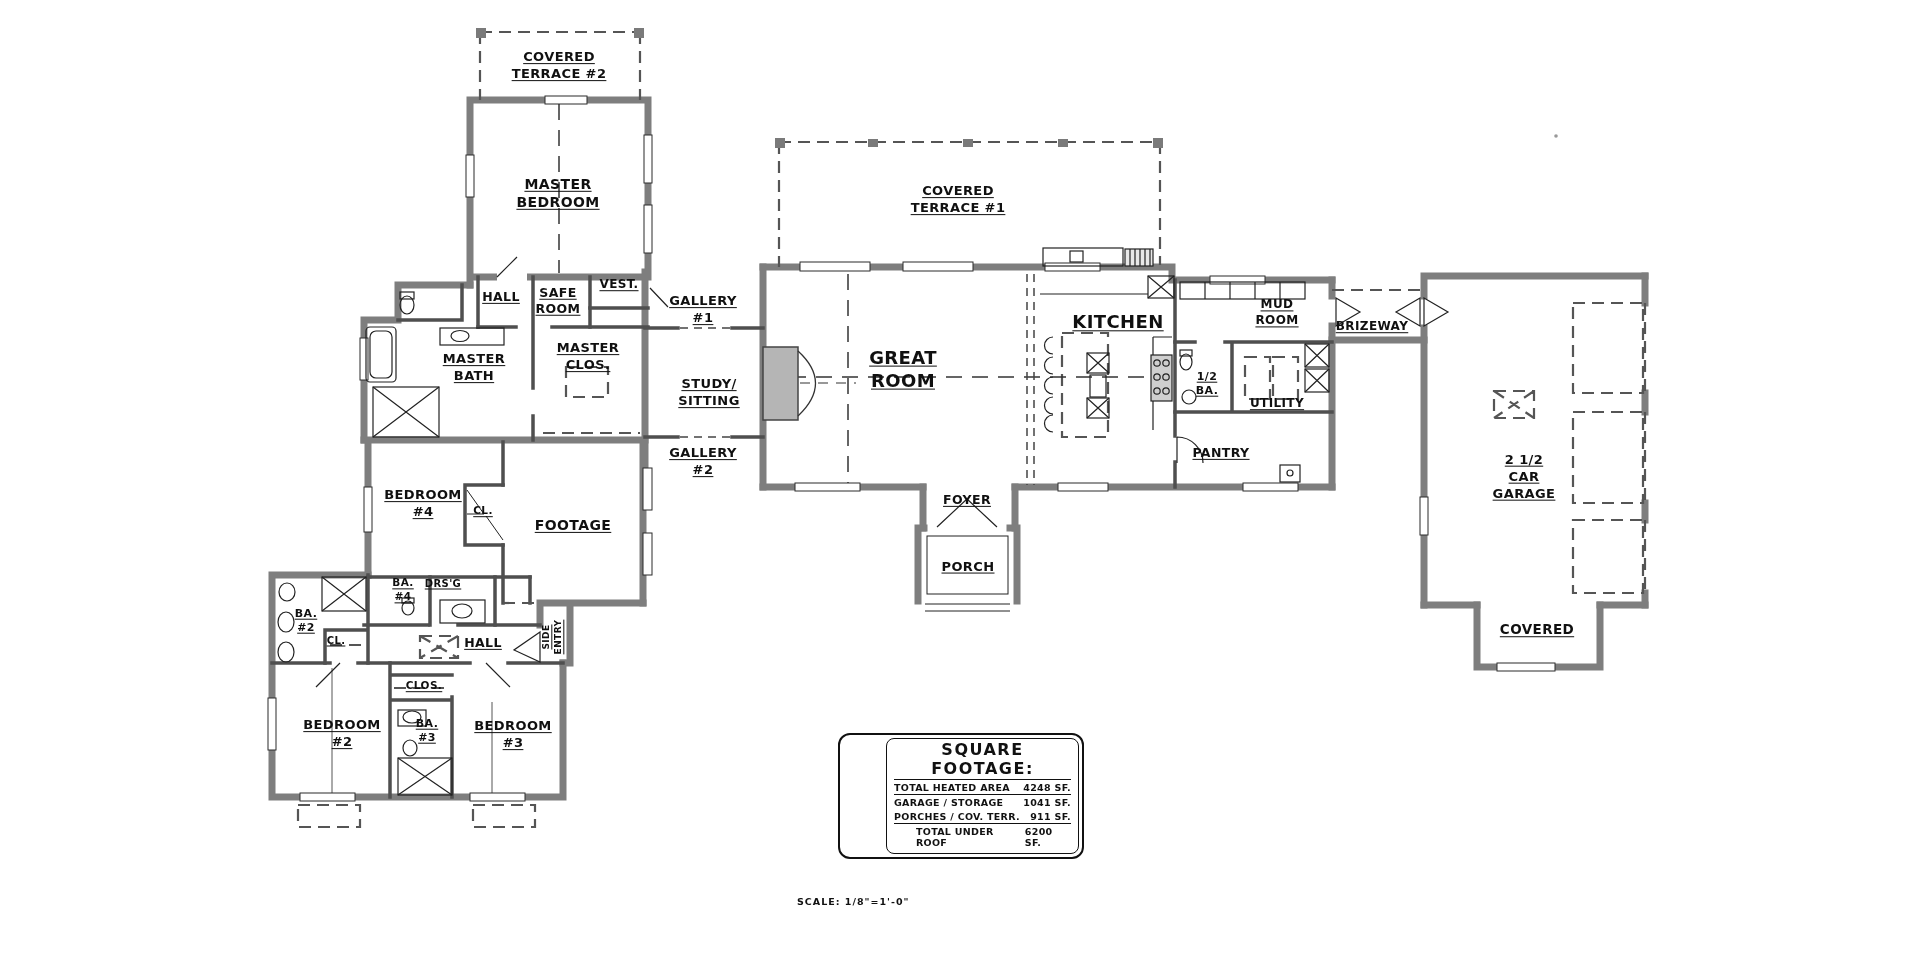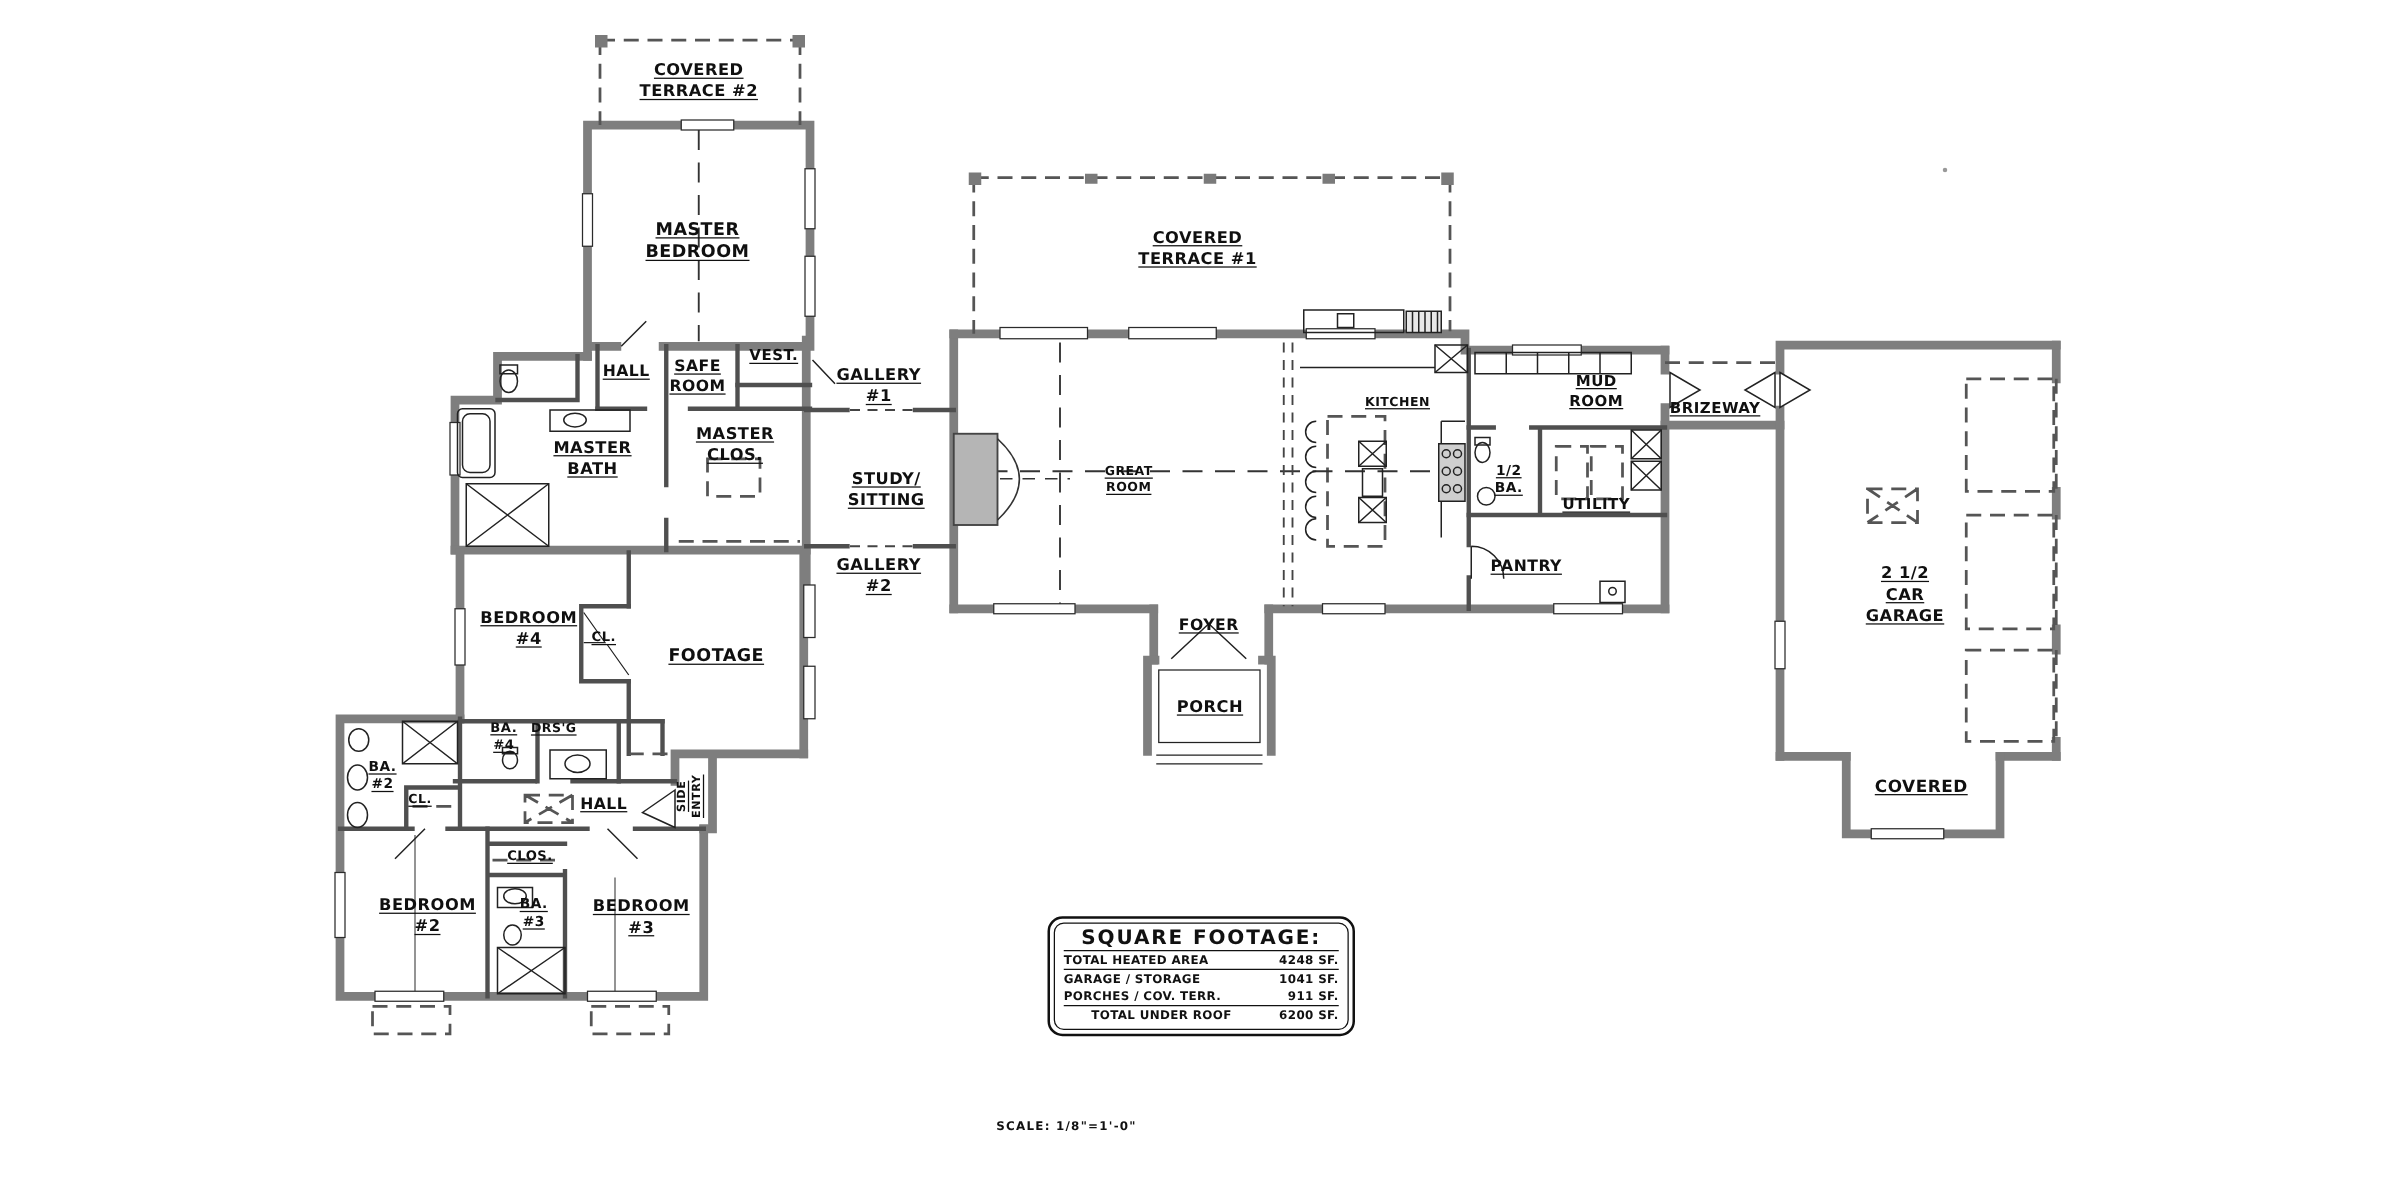--- a/index.html
+++ b/index.html
@@ -6,21 +6,21 @@
   #sheet{position:relative;width:1728px;height:960px;background:#fff;overflow:hidden;
          font-family:"DejaVu Sans",sans-serif;color:#111;}
   #plan-svg{position:absolute;left:0;top:0;}
   .lbl{position:absolute;transform:translate(-50%,-50%);font-weight:bold;
        text-decoration:underline;text-underline-offset:2px;white-space:pre-line;
        text-align:center;line-height:1.3;letter-spacing:.4px;color:#101010;}
   .lbl.rot{transform:translate(-50%,-50%) rotate(-90deg);}
   
   .sqft{position:absolute;left:838px;top:733px;width:236px;border:2px solid #111;
         border-radius:12px;padding:3px;background:#fff;}
-  .sqft-inner{border:1.6px solid #111;border-radius:8px;padding:1px 7px 4px 7px;}
+  .sqft-inner{border:1.6px solid #111;border-radius:8px;padding:1px 7px 4px 7px;margin-left:43px;}
   .sqft-title{font-size:16px;font-weight:bold;letter-spacing:1.5px;text-align:center;
               border-bottom:1.6px solid #111;padding-bottom:1px;}
   .sqft-row{display:flex;justify-content:space-between;font-size:9.5px;font-weight:bold;
             letter-spacing:.3px;padding:1.5px 0;}
   .sqft-row.rule{border-bottom:1.4px solid #111;}
   .sqft-row.total .r-label{margin-left:22px;}
   
   .title-block{position:absolute;left:797px;top:891px;}
   .sheet-title{font-size:21px;font-weight:bold;letter-spacing:3px;
                border-bottom:2.5px solid #111;padding:0 16px 3px 0;display:inline-block;}
@@ -234,23 +234,23 @@
   <div class="lbl" style="left:588px;top:357px;font-size:13px">MASTER
 CLOS.</div>
   <div class="lbl" style="left:703px;top:310px;font-size:13px">GALLERY
 #1</div>
   <div class="lbl" style="left:709px;top:393px;font-size:13px">STUDY/
 SITTING</div>
   <div class="lbl" style="left:703px;top:462px;font-size:13px">GALLERY
 #2</div>
   <div class="lbl" style="left:958px;top:200px;font-size:13px">COVERED
 TERRACE #1</div>
-  <div class="lbl" style="left:903px;top:384px;font-size:10px">GREAT
+  <div class="lbl" style="left:903px;top:369px;font-size:18px">GREAT
 ROOM</div>
-  <div class="lbl" style="left:1118px;top:322px;font-size:10px">KITCHEN</div>
+  <div class="lbl" style="left:1118px;top:322px;font-size:18px">KITCHEN</div>
   <div class="lbl" style="left:1277px;top:313px;font-size:12px">MUD
 ROOM</div>
   <div class="lbl" style="left:1372px;top:327px;font-size:12px">BRIZEWAY</div>
   <div class="lbl" style="left:1207px;top:384px;font-size:11px">1/2
 BA.</div>
   <div class="lbl" style="left:1277px;top:404px;font-size:12px">UTILITY</div>
   <div class="lbl" style="left:1221px;top:453px;font-size:12.5px">PANTRY</div>
   <div class="lbl" style="left:967px;top:500px;font-size:12.5px">FOYER</div>
   <div class="lbl" style="left:968px;top:567px;font-size:13px">PORCH</div>
   <div class="lbl" style="left:1524px;top:477px;font-size:13px">2 1/2

